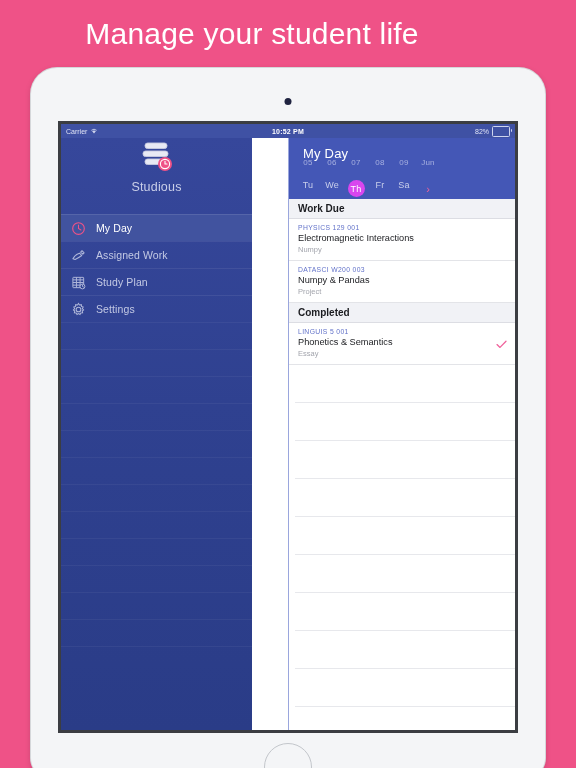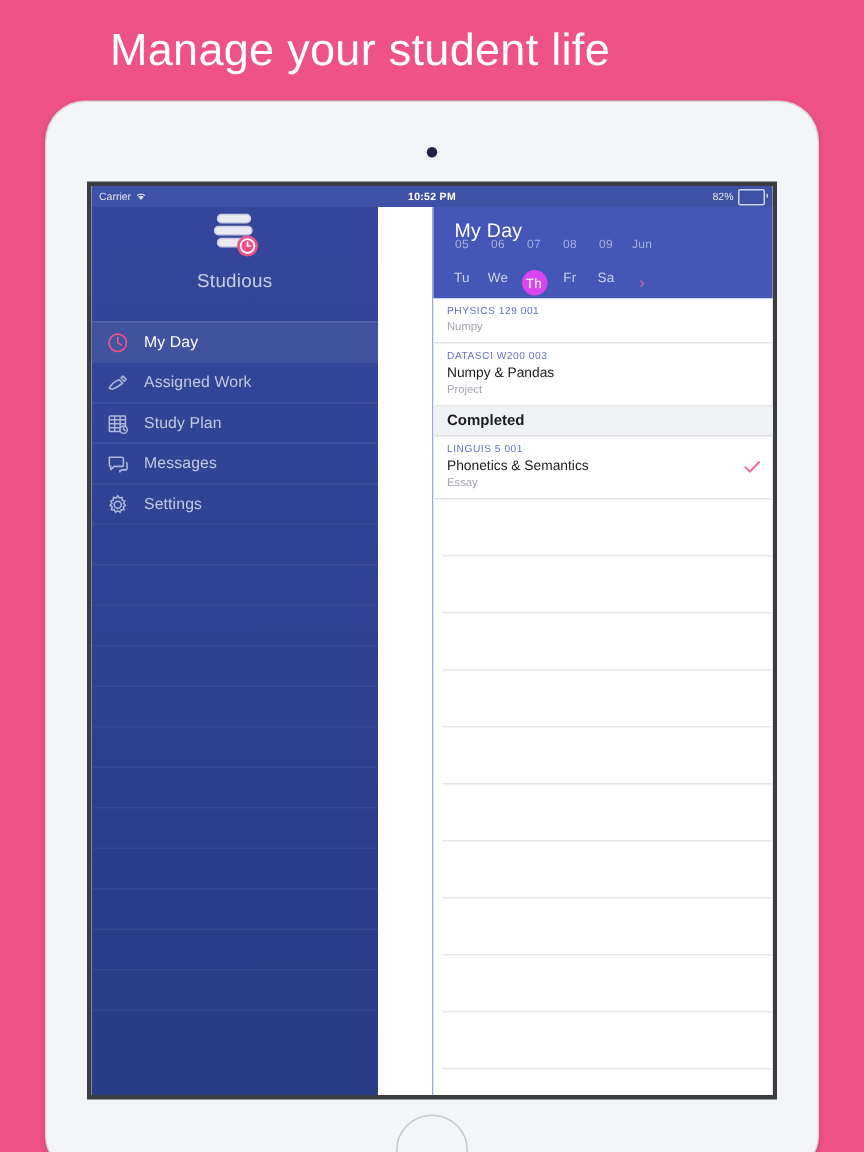--- a/index.html
+++ b/index.html
@@ -16,20 +16,21 @@
   
   .headline {
     position: absolute;
     top: 0; left: 0; width: 480px; height: 68px;
     display: flex; align-items: center; justify-content: center;
     color: #ffffff;
     font-size: 30px;
     font-weight: 300;
     letter-spacing: 0.2px;
     white-space: nowrap;
+    padding-left: 12px;
   }
 
   
   .device {
     position: absolute;
     left: 31px; top: 68px;
     width: 514px; height: 710px;
     background: #f4f5f7;
     border-radius: 26px 26px 20px 20px;
     box-shadow: 0 0 0 1px #d5d7da, 0 2px 6px rgba(0,0,0,0.18);
@@ -315,29 +316,20 @@
               <line x1="2" y1="10.8" x2="13.5" y2="10.8"></line>
               <line x1="5.8" y1="2.5" x2="5.8" y2="13.5"></line>
               <line x1="9.7" y1="2.5" x2="9.7" y2="13.5"></line>
               <circle cx="12.2" cy="12.2" r="2.6" fill="#2f4190"></circle>
               <path d="M12.2 10.6 V12.2 L13.3 12.8" stroke-linecap="round"></path>
             </g>
           </svg>
           <span class="nav-label">Study Plan</span>
         </div>
 
-        <div class="nav-item">
-          <svg class="nav-ico" viewBox="0 0 16 16">
-            <g fill="none" stroke="#aeb6d9" stroke-width="1.1" stroke-linejoin="round">
-              <path d="M2 3 H11 A1 1 0 0 1 12 4 V8.5 A1 1 0 0 1 11 9.5 H5.5 L3 11.8 V9.5 A1 1 0 0 1 2 8.5 Z"></path>
-              <path d="M13.8 6.5 A1 1 0 0 1 14.6 7.5 V11 A1 1 0 0 1 13.6 12 H10.5 L9.5 13.4 V12"></path>
-            </g>
-          </svg>
-          <span class="nav-label">Messages</span>
-        </div>
 
 
         <div class="nav-item">
           <svg class="nav-ico" viewBox="0 0 16 16">
             <g fill="none" stroke="#aeb6d9" stroke-width="1.1">
               <circle cx="8" cy="8" r="2.5"></circle>
               <path d="M8 1.6 L9.1 3.2 L11 2.8 L11.2 4.7 L13 5.4 L12.1 7 L13.4 8.4 L12 9.6 L12.4 11.5 L10.5 11.6 L9.6 13.3 L8 12.4 L6.4 13.3 L5.5 11.6 L3.6 11.5 L4 9.6 L2.6 8.4 L3.9 7 L3 5.4 L4.8 4.7 L5 2.8 L6.9 3.2 Z"></path>
             </g>
           </svg>
           <span class="nav-label">Settings</span>
@@ -392,23 +384,25 @@
             </div>
           <div class="day-cell">
               <span>Sa</span>
             </div>
           <div class="day-next">›</div>
         </div>
       </div>
 
       <div class="list">
 
+        <div class="section-header">Work Due</div>
 
         <div class="task">
           <div class="task-course">PHYSICS 129 001</div>
+          <div class="task-title">Electromagnetic Interactions</div>
           <div class="task-type">Numpy</div>
         </div>
 
         <div class="task">
           <div class="task-course">DATASCI W200 003</div>
           <div class="task-title">Numpy &amp; Pandas</div>
           <div class="task-type">Project</div>
         </div>
 
         <div class="section-header">Completed</div>

